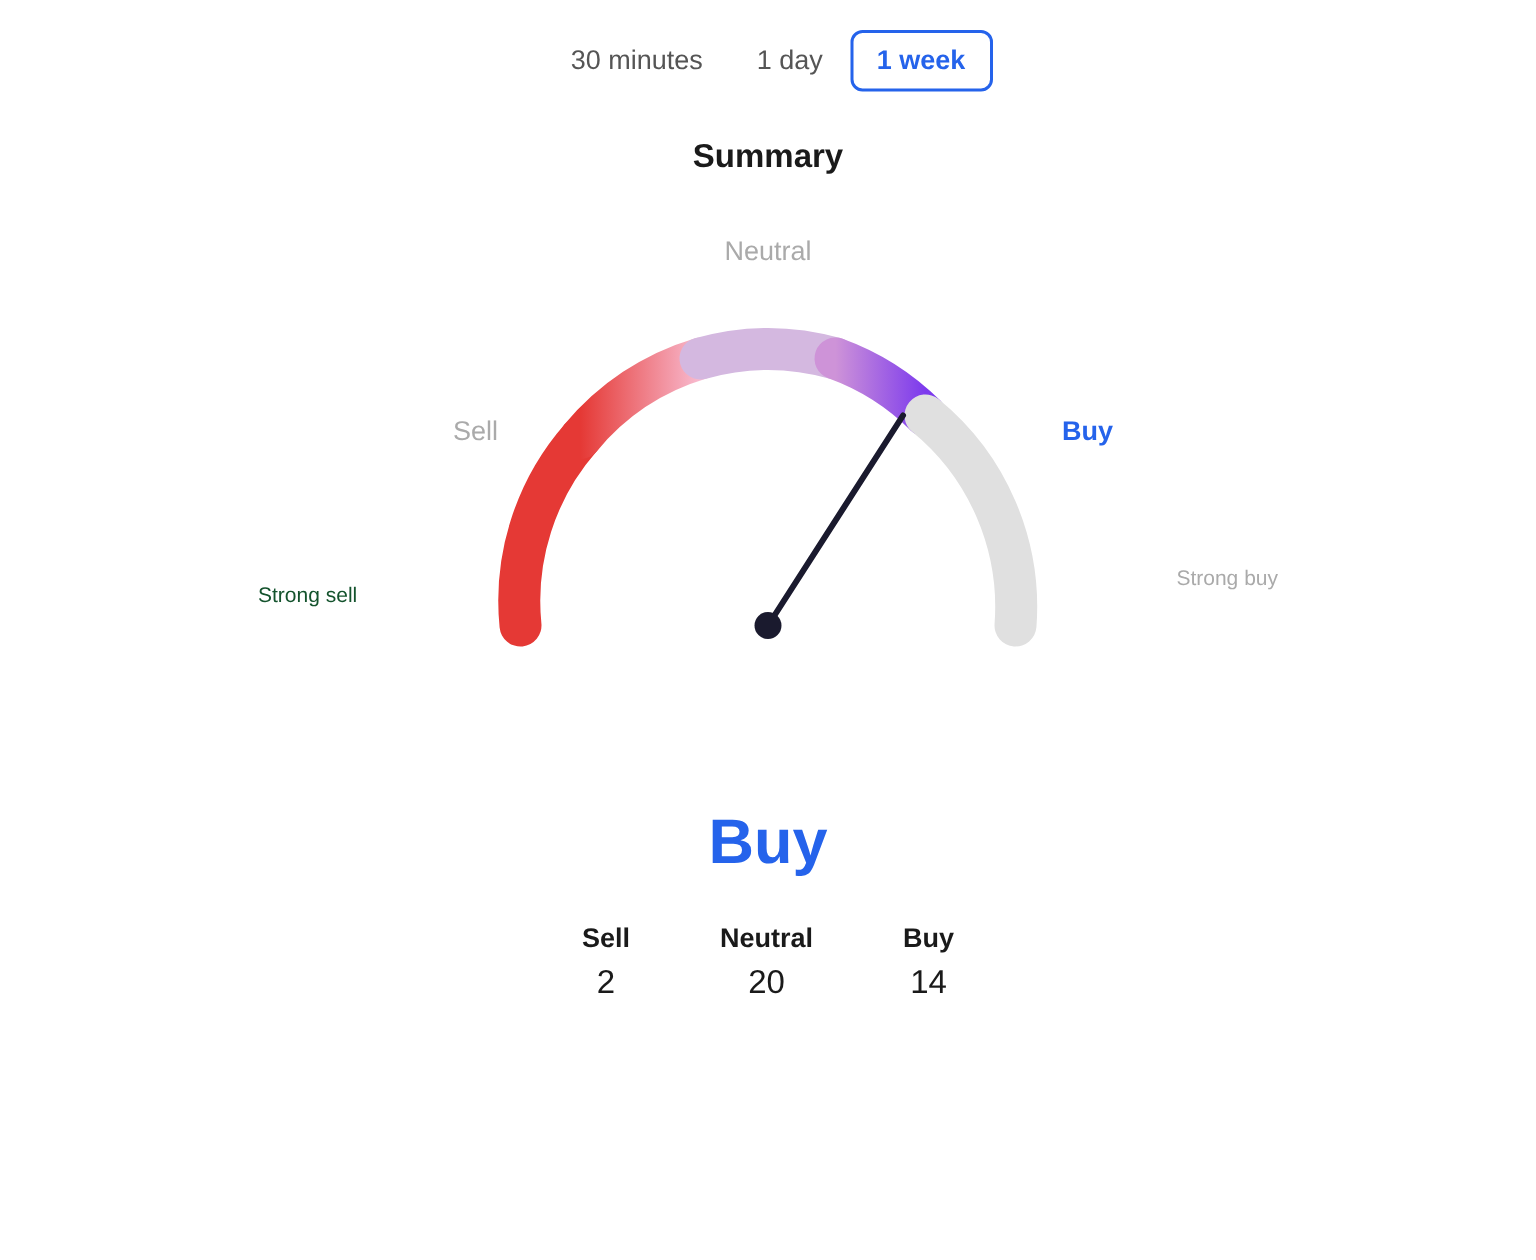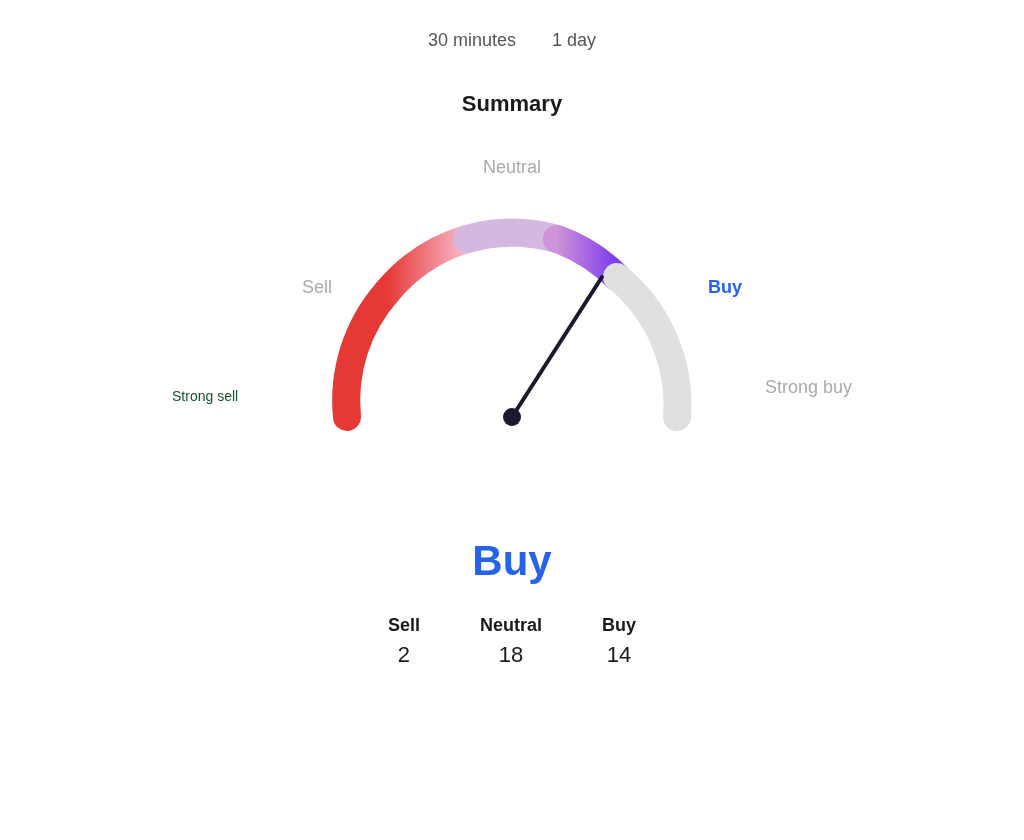--- a/index.html
+++ b/index.html
@@ -97,21 +97,21 @@
       top: 241px;
       left: 10px;
       font-size: 14px;
       color: #14532d;
     }
 
     .label-strong-buy {
       position: absolute;
       top: 230px;
       right: 10px;
-      font-size: 18px;
+      font-size: 14px;
       color: #aaa;
     }
 
     .gauge-svg {
       position: absolute;
       top: 40px;
       left: 50%;
       transform: translateX(-50%);
     }
 
@@ -149,20 +149,21 @@
   </style>
 </head>
 <body>
 
 <div class="container">
 
   <div class="time-tabs">
 
   <button class="time-tab">30 minutes</button>
       <button class="time-tab">1 day</button>
+      <button class="time-tab active">1 week</button>
     </div>
 
   <div class="summary-title">Summary</div>
 
   <div class="gauge-container">
 
     <div class="gauge-labels">
       <span class="label-neutral">Neutral</span>
       <span class="label-sell">Sell</span>
       <span class="label-buy">Buy</span>
@@ -202,21 +203,21 @@
   <div class="result-label">Buy</div>
 
   <div class="stats-row">
 
   <div class="stat-item">
         <div class="stat-label">Sell</div>
         <div class="stat-value">2</div>
       </div>
       <div class="stat-item">
         <div class="stat-label">Neutral</div>
-        <div class="stat-value">18</div>
+        <div class="stat-value">20</div>
       </div>
       <div class="stat-item">
         <div class="stat-label">Buy</div>
         <div class="stat-value">14</div>
       </div>
     </div>
 
 </div>
 
 </body></html>

